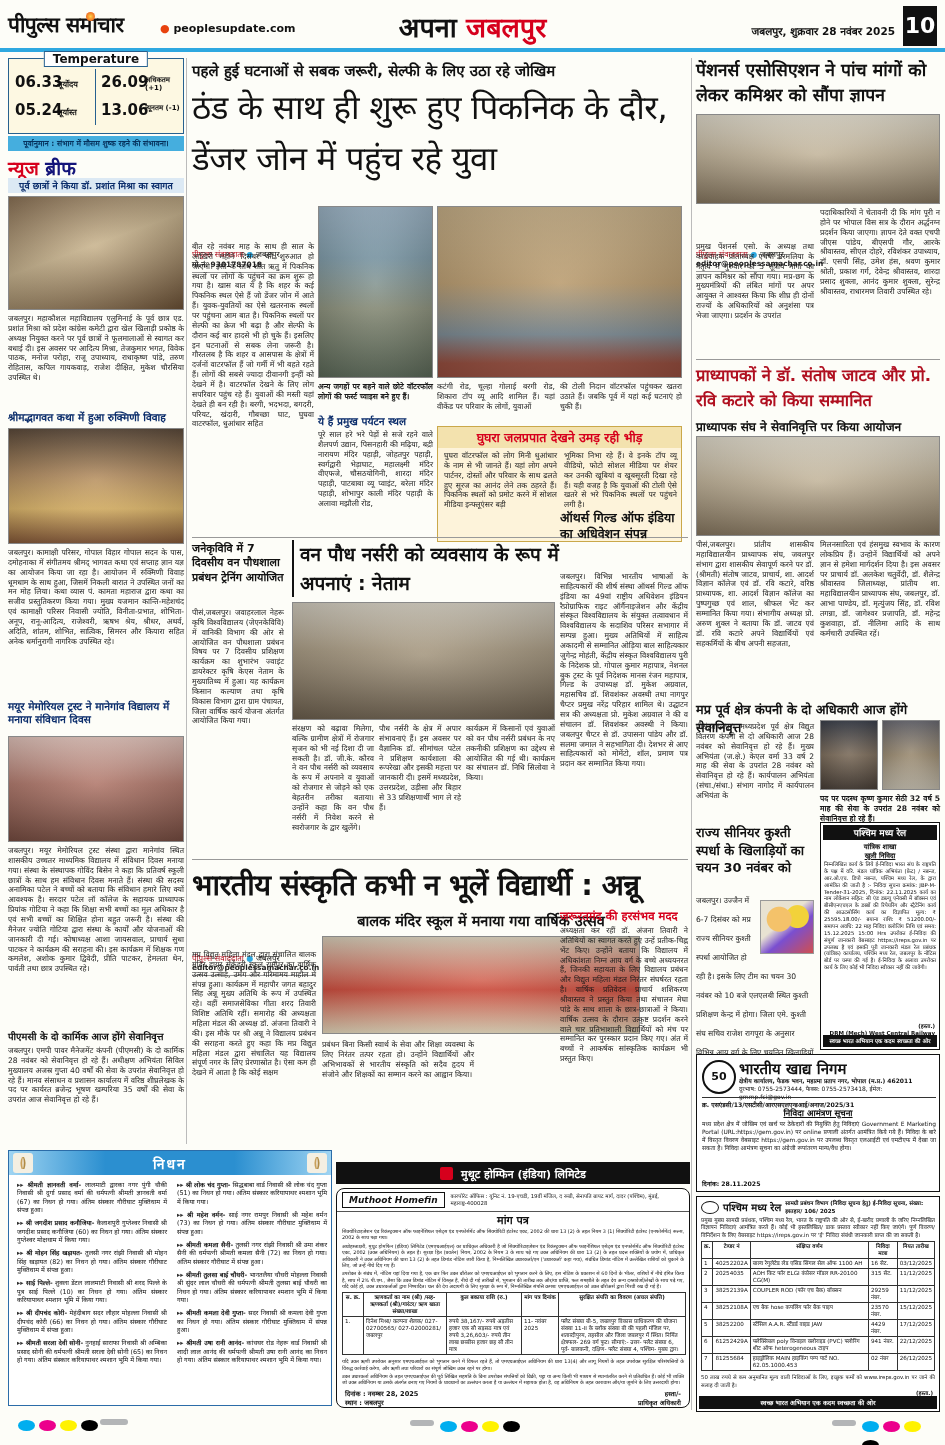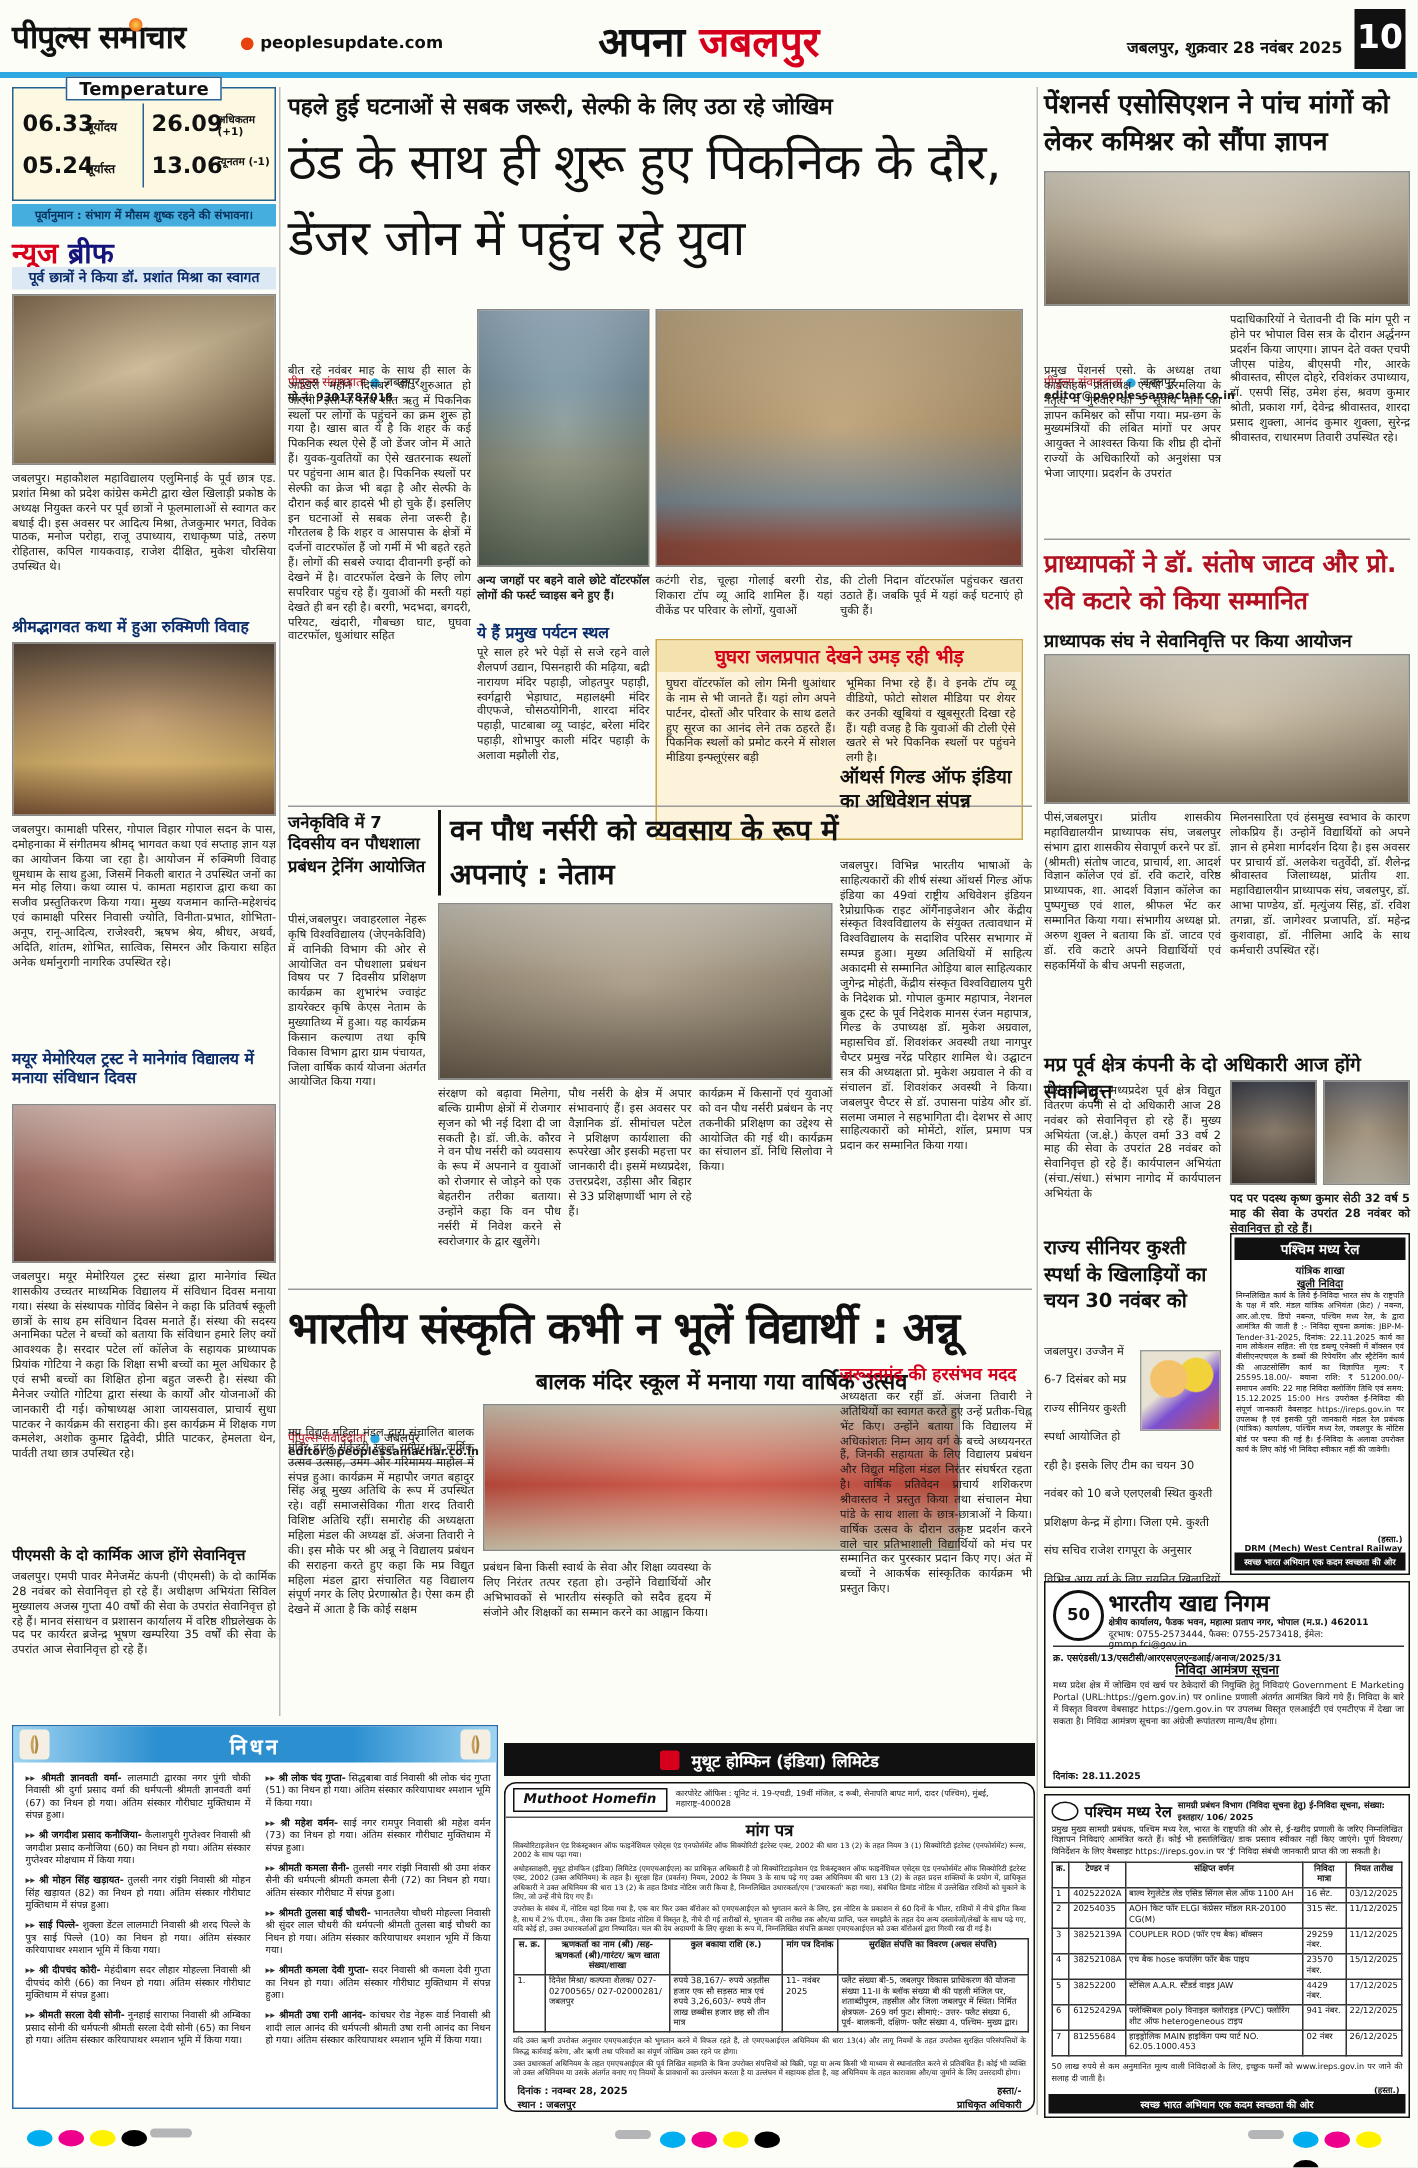--- a/index.html
+++ b/index.html
@@ -87,21 +87,21 @@
     <div class="rule" style="margin-top:3px;"></div>
   </div>
   <div class="abs bd" style="left:192px;top:242px;width:122px;height:290px;">बीत रहे नवंबर माह के साथ ही साल के आखिरी महीने दिसंबर की शुरुआत हो जाएगी। इसी के साथ शीत ऋतु में पिकनिक स्थलों पर लोगों के पहुंचने का क्रम शुरू हो गया है। खास बात ये है कि शहर के कई पिकनिक स्थल ऐसे हैं जो डेंजर जोन में आते हैं। युवक-युवतियों का ऐसे खतरनाक स्थलों पर पहुंचना आम बात है। पिकनिक स्थलों पर सेल्फी का क्रेज भी बढ़ा है और सेल्फी के दौरान कई बार हादसे भी हो चुके हैं। इसलिए इन घटनाओं से सबक लेना जरूरी है। गौरतलब है कि शहर व आसपास के क्षेत्रों में दर्जनों वाटरफॉल हैं जो गर्मी में भी बहते रहते हैं। लोगों की सबसे ज्यादा दीवानगी इन्हीं को देखने में है। वाटरफॉल देखने के लिए लोग सपरिवार पहुंच रहे हैं। युवाओं की मस्ती यहां देखते ही बन रही है। बरगी, भदभदा, बगदरी, परियट, खंदारी, गौबच्छा घाट, घुघवा वाटरफॉल, धुआंधार सहित</div>
   <div class="abs photo ph4" style="left:318px;top:206px;width:115px;height:172px;"></div>
   <div class="abs photo ph5" style="left:437px;top:206px;width:245px;height:172px;"></div>
   <div class="abs bd" style="left:318px;top:382px;width:115px;height:30px;font-weight:bold;">अन्य जगहों पर बहने वाले छोटे वॉटरफॉल लोगों की फर्स्ट च्वाइस बने हुए हैं।</div>
   <div class="abs" style="left:318px;top:414px;width:115px;font-size:10.5px;font-weight:bold;color:#0b2d6b;">ये हैं प्रमुख पर्यटन स्थल</div>
   <div class="abs bd" style="left:318px;top:430px;width:115px;height:102px;">पूरे साल हरे भरे पेड़ों से सजे रहने वाले शैलपर्ण उद्यान, पिसनहारी की मढ़िया, बद्री नारायण मंदिर पहाड़ी, जोहतपुर पहाड़ी, स्वर्गद्वारी भेड़ाघाट, महालक्ष्मी मंदिर वीएफजे, चौसठयोगिनी, शारदा मंदिर पहाड़ी, पाटबाबा व्यू प्वाइंट, बरेला मंदिर पहाड़ी, शोभापुर काली मंदिर पहाड़ी के अलावा मझौली रोड,</div>
   <div class="abs bd" style="left:437px;top:382px;width:118px;height:42px;">कटंगी रोड, चूल्हा गोलाई बरगी रोड, शिकारा टॉप व्यू आदि शामिल हैं। यहां वीकेंड पर परिवार के लोगों, युवाओं</div>
   <div class="abs bd" style="left:560px;top:382px;width:122px;height:42px;">की टोली निदान वॉटरफॉल पहुंचकर खतरा उठाते हैं। जबकि पूर्व में यहां कई घटनाएं हो चुकी हैं।</div>
-  <div class="abs" style="left:437px;top:426px;width:245px;height:134px;background:#fdf3da;border:1px solid #caa84a;box-sizing:border-box;">
+  <div class="abs" style="left:437px;top:426px;width:245px;height:116px;background:#fdf3da;border:1px solid #caa84a;box-sizing:border-box;">
     <div style="background:#f3e2ae;color:#d6001c;font-size:12.5px;font-weight:bold;text-align:center;padding:2px 0;">घुघरा जलप्रपात देखने उमड़ रही भीड़</div>
     <div class="bd" style="position:absolute;left:6px;top:24px;width:113px;height:76px;">घुघरा वॉटरफॉल को लोग मिनी धुआंधार के नाम से भी जानते हैं। यहां लोग अपने पार्टनर, दोस्तों और परिवार के साथ ढलते हुए सूरज का आनंद लेने तक ठहरते हैं। पिकनिक स्थलों को प्रमोट करने में सोशल मीडिया इन्फ्लूएंसर बड़ी</div>
     <div class="bd" style="position:absolute;left:126px;top:24px;width:113px;height:76px;">भूमिका निभा रहे हैं। वे इनके टॉप व्यू वीडियो, फोटो सोशल मीडिया पर शेयर कर उनकी खूबियां व खूबसूरती दिखा रहे हैं। यही वजह है कि युवाओं की टोली ऐसे खतरे से भरे पिकनिक स्थलों पर पहुंचने लगी है।</div>
   </div>
   <div class="abs rule" style="left:192px;top:537px;width:496px;"></div>
 
   <div class="abs" style="left:192px;top:542px;width:92px;font-size:11px;font-weight:bold;line-height:1.3;">जनेकृविवि में 7 दिवसीय वन पौधशाला प्रबंधन ट्रेनिंग आयोजित</div>
   <div class="abs bd" style="left:192px;top:608px;width:92px;height:246px;">पीसं,जबलपुर। जवाहरलाल नेहरू कृषि विश्वविद्यालय (जेएनकेविवि) में वानिकी विभाग की ओर से आयोजित वन पौधशाला प्रबंधन विषय पर 7 दिवसीय प्रशिक्षण कार्यक्रम का शुभारंभ ज्वाइंट डायरेक्टर कृषि केएस नेताम के मुख्यातिथ्य में हुआ। यह कार्यक्रम किसान कल्याण तथा कृषि विकास विभाग द्वारा ग्राम पंचायत, जिला वार्षिक कार्य योजना अंतर्गत आयोजित किया गया।</div>
   <div class="abs" style="left:292px;top:540px;width:262px;font-size:19px;font-weight:bold;line-height:1.5;border-left:2px solid #111;padding-left:6px;">वन पौध नर्सरी को व्यवसाय के रूप में अपनाएं : नेताम</div>
   <div class="abs photo ph6" style="left:292px;top:602px;width:263px;height:118px;"></div>

